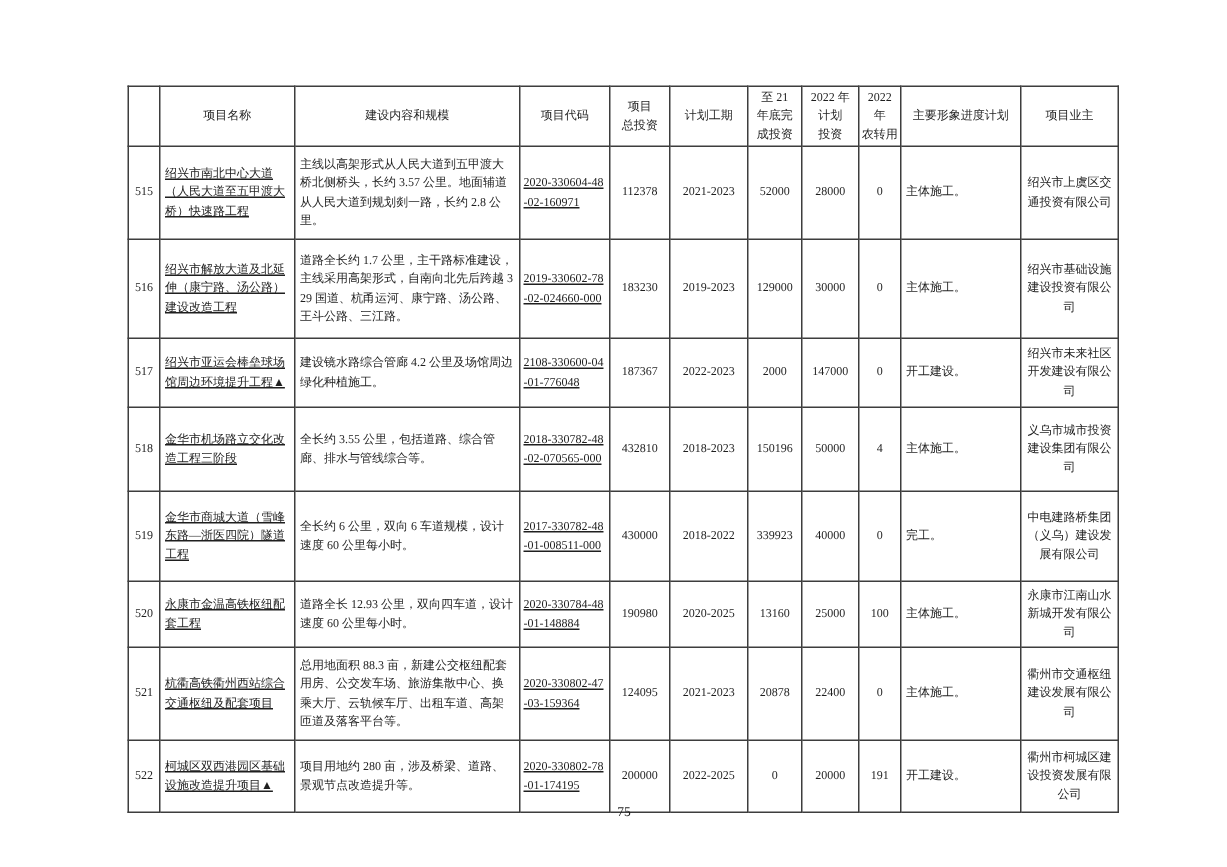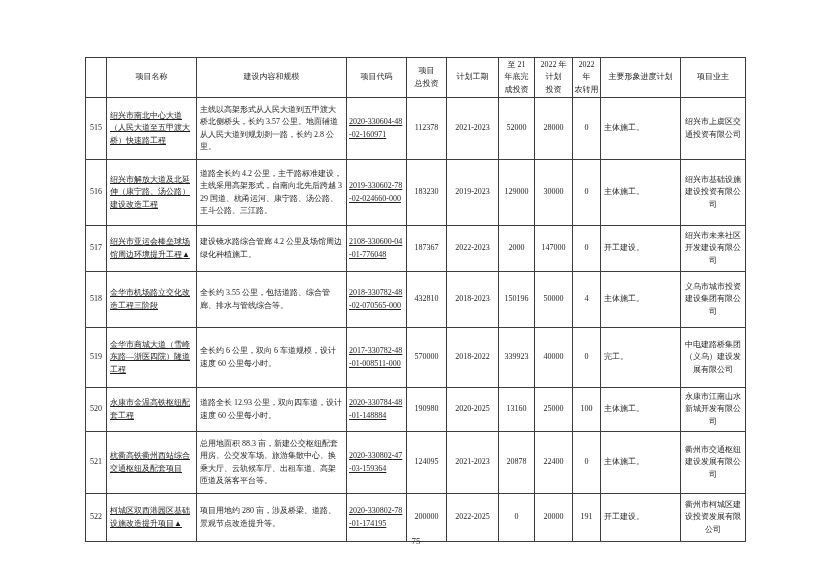--- a/index.html
+++ b/index.html
@@ -95,21 +95,21 @@
     <td class="c-period">2021-2023</td>
     <td class="c-number">52000</td>
     <td class="c-number">28000</td>
     <td class="c-number">0</td>
     <td class="c-progress">主体施工。</td>
     <td class="c-owner">绍兴市上虞区交通投资有限公司</td>
   </tr>
         <tr>
     <td class="c-idx">516</td>
     <td class="c-name">绍兴市解放大道及北延伸（康宁路、汤公路）建设改造工程</td>
-    <td class="c-content">道路全长约 4.2 公里，主干路标准建设，主线采用高架形式，自南向北先后跨越 329 国道、杭甬运河、康宁路、汤公路、王斗公路、三江路。</td>
+    <td class="c-content">道路全长约 1.7 公里，主干路标准建设，主线采用高架形式，自南向北先后跨越 329 国道、杭甬运河、康宁路、汤公路、王斗公路、三江路。</td>
     <td class="c-code">2019-330602-78-02-024660-000</td>
     <td class="c-number">183230</td>
     <td class="c-period">2019-2023</td>
     <td class="c-number">129000</td>
     <td class="c-number">30000</td>
     <td class="c-number">0</td>
     <td class="c-progress">主体施工。</td>
     <td class="c-owner">绍兴市基础设施建设投资有限公司</td>
   </tr>
         <tr>
@@ -136,21 +136,21 @@
     <td class="c-number">50000</td>
     <td class="c-number">4</td>
     <td class="c-progress">主体施工。</td>
     <td class="c-owner">义乌市城市投资建设集团有限公司</td>
   </tr>
         <tr>
     <td class="c-idx">519</td>
     <td class="c-name">金华市商城大道（雪峰东路—浙医四院）隧道工程</td>
     <td class="c-content">全长约 6 公里，双向 6 车道规模，设计速度 60 公里每小时。</td>
     <td class="c-code">2017-330782-48-01-008511-000</td>
-    <td class="c-number">570000</td>
+    <td class="c-number">430000</td>
     <td class="c-period">2018-2022</td>
     <td class="c-number">339923</td>
     <td class="c-number">40000</td>
     <td class="c-number">0</td>
     <td class="c-progress">完工。</td>
     <td class="c-owner">中电建路桥集团（义乌）建设发展有限公司</td>
   </tr>
         <tr>
     <td class="c-idx">520</td>
     <td class="c-name">永康市金温高铁枢纽配套工程</td>

